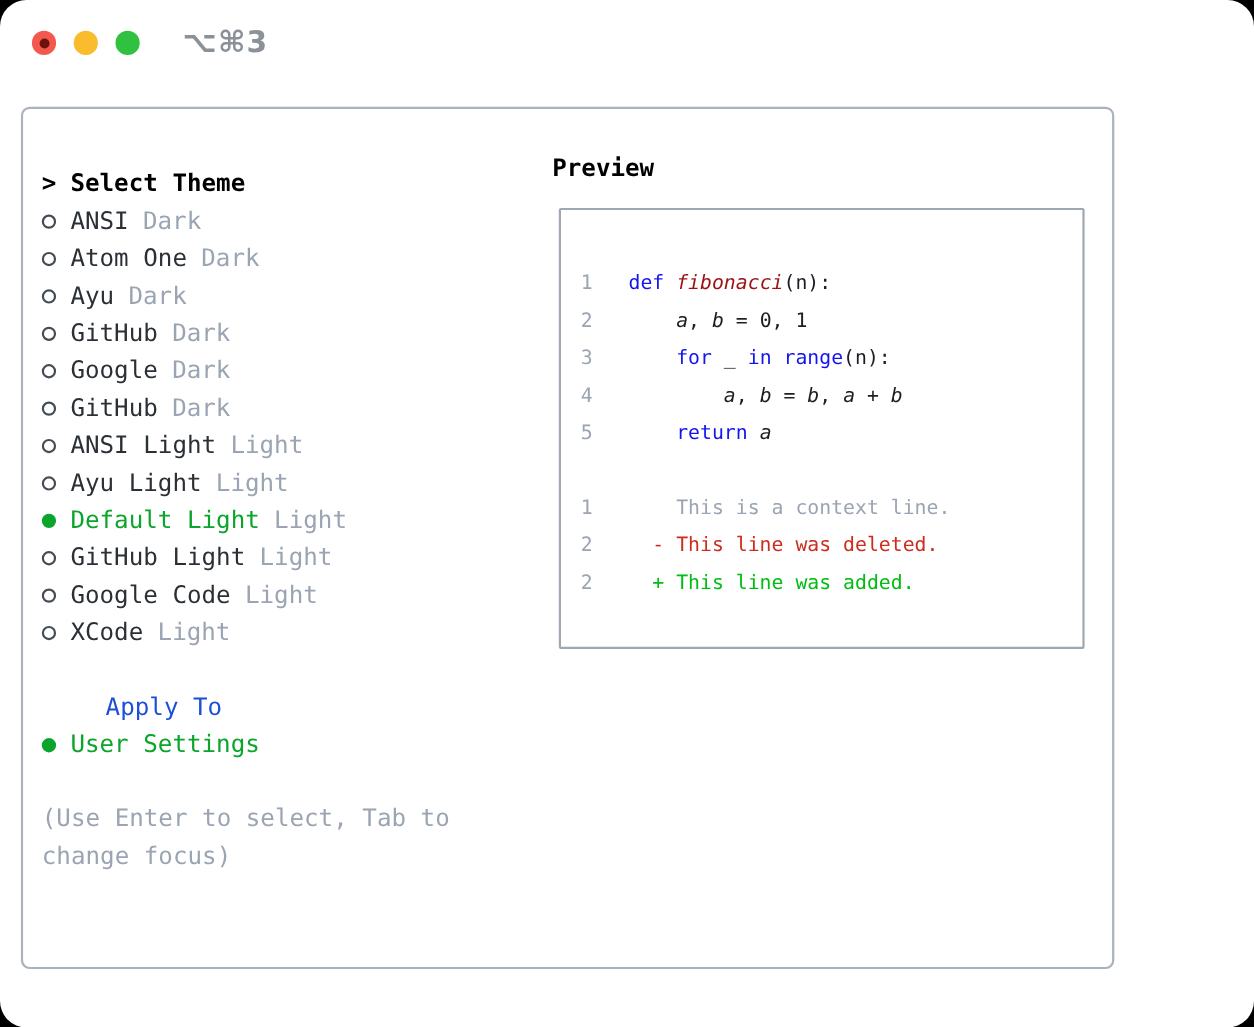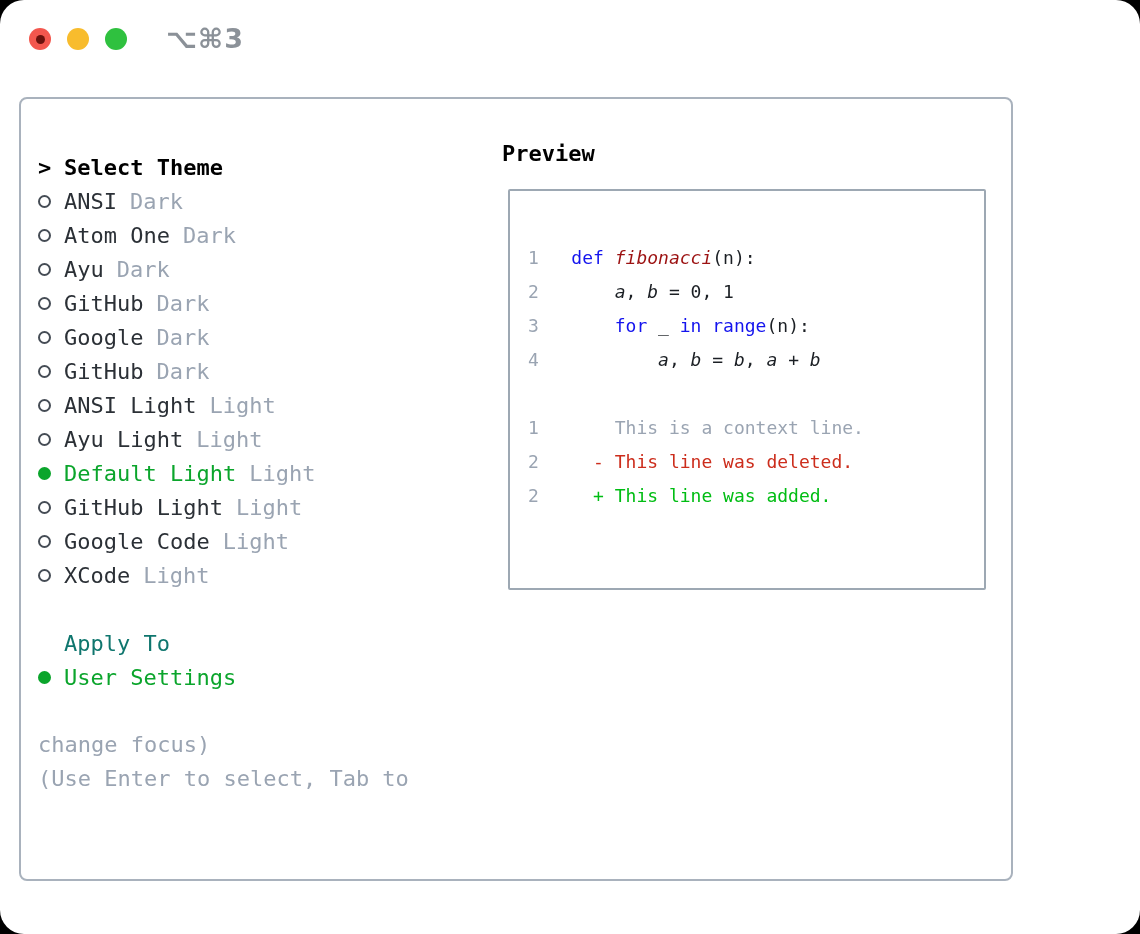--- a/index.html
+++ b/index.html
@@ -36,21 +36,21 @@
   .picker-title{font-weight:700;color:#000;text-align:right;}
   .radio{
     width:13px;height:13px;box-sizing:border-box;border:2px solid #454c55;
     border-radius:50%;flex:0 0 13px;margin-right:13px;background:transparent;
   }
   .radio.selected{background:var(--accent_green);border-color:var(--accent_green);}
   .tname{color:#2b3036;}
   .tname.selected{color:var(--accent_green);text-align:center;}
   .tvariant{color:var(--muted_gray);margin-left:13px;}
   .apply-block{margin-top:34px;}
-  .apply-title{color:#0f766e;}
+  .apply-title{color:#1d4ed8;margin-left:32px;}
   .help{margin-top:34px;color:var(--muted_gray);line-height:34px;font-size:22px;}
   
   .right-col{position:absolute;left:502px;top:137px;font-size:22px;}
   .preview-title{font-weight:700;color:#000;height:34px;line-height:34px;}
   .preview-box{
     margin-left:6px;margin-top:18px;width:478px;height:401px;
     border:2px solid #9da8b3;border-radius:2px;box-sizing:border-box;
     padding:50px 0 0 18px;overflow:hidden;
   }
   .pline{white-space:pre;height:34px;line-height:34px;font-size:18px;color:#1b1f24;}
@@ -168,38 +168,39 @@
 
           <div class="row option">
             <span class="radio selected"></span>
             <span class="tname selected">User Settings</span>
           </div>
 
         </div>
     </div>
 
     <div class="help">
+      <div>(Use Enter to select, Tab to</div>
       <div>change focus)</div>
-      <div>(Use Enter to select, Tab to</div>
     </div>
   </div>
 
   <div class="right-col">
     <div class="preview-title">Preview</div>
     <div class="preview-box">
       <div>
 
           <div class="pline"><span class="lnum">1</span><span class="lcontent"><span>   </span><span class="c-kw">def</span><span> </span><span class="c-fn">fibonacci</span><span>(n):</span></span></div>
 
           <div class="pline"><span class="lnum">2</span><span class="lcontent"><span>       </span><span class="c-va">a</span><span>, </span><span class="c-va">b</span><span> = 0, 1</span></span></div>
 
           <div class="pline"><span class="lnum">3</span><span class="lcontent"><span>       </span><span class="c-kw">for</span><span> _ </span><span class="c-kw">in</span><span> </span><span class="c-kw">range</span><span>(n):</span></span></div>
 
           <div class="pline"><span class="lnum">4</span><span class="lcontent"><span>           </span><span class="c-va">a</span><span>, </span><span class="c-va">b</span><span> = </span><span class="c-va">b</span><span>, </span><span class="c-va">a</span><span> + </span><span class="c-va">b</span></span></div>
 
+          <div class="pline"><span class="lnum">5</span><span class="lcontent"><span>       </span><span class="c-kw">return</span><span> </span><span class="c-va">a</span></span></div>
 
           <div class="pline"><span class="lnum"></span><span class="lcontent"></span></div>
 
           <div class="pline"><span class="lnum">1</span><span class="lcontent"><span class="c-ctx">       This is a context line.</span></span></div>
 
           <div class="pline"><span class="lnum">2</span><span class="lcontent"><span>     </span><span class="c-del">- This line was deleted.</span></span></div>
 
           <div class="pline"><span class="lnum">2</span><span class="lcontent"><span>     </span><span class="c-add">+ This line was added.</span></span></div>
         </div>
     </div>

